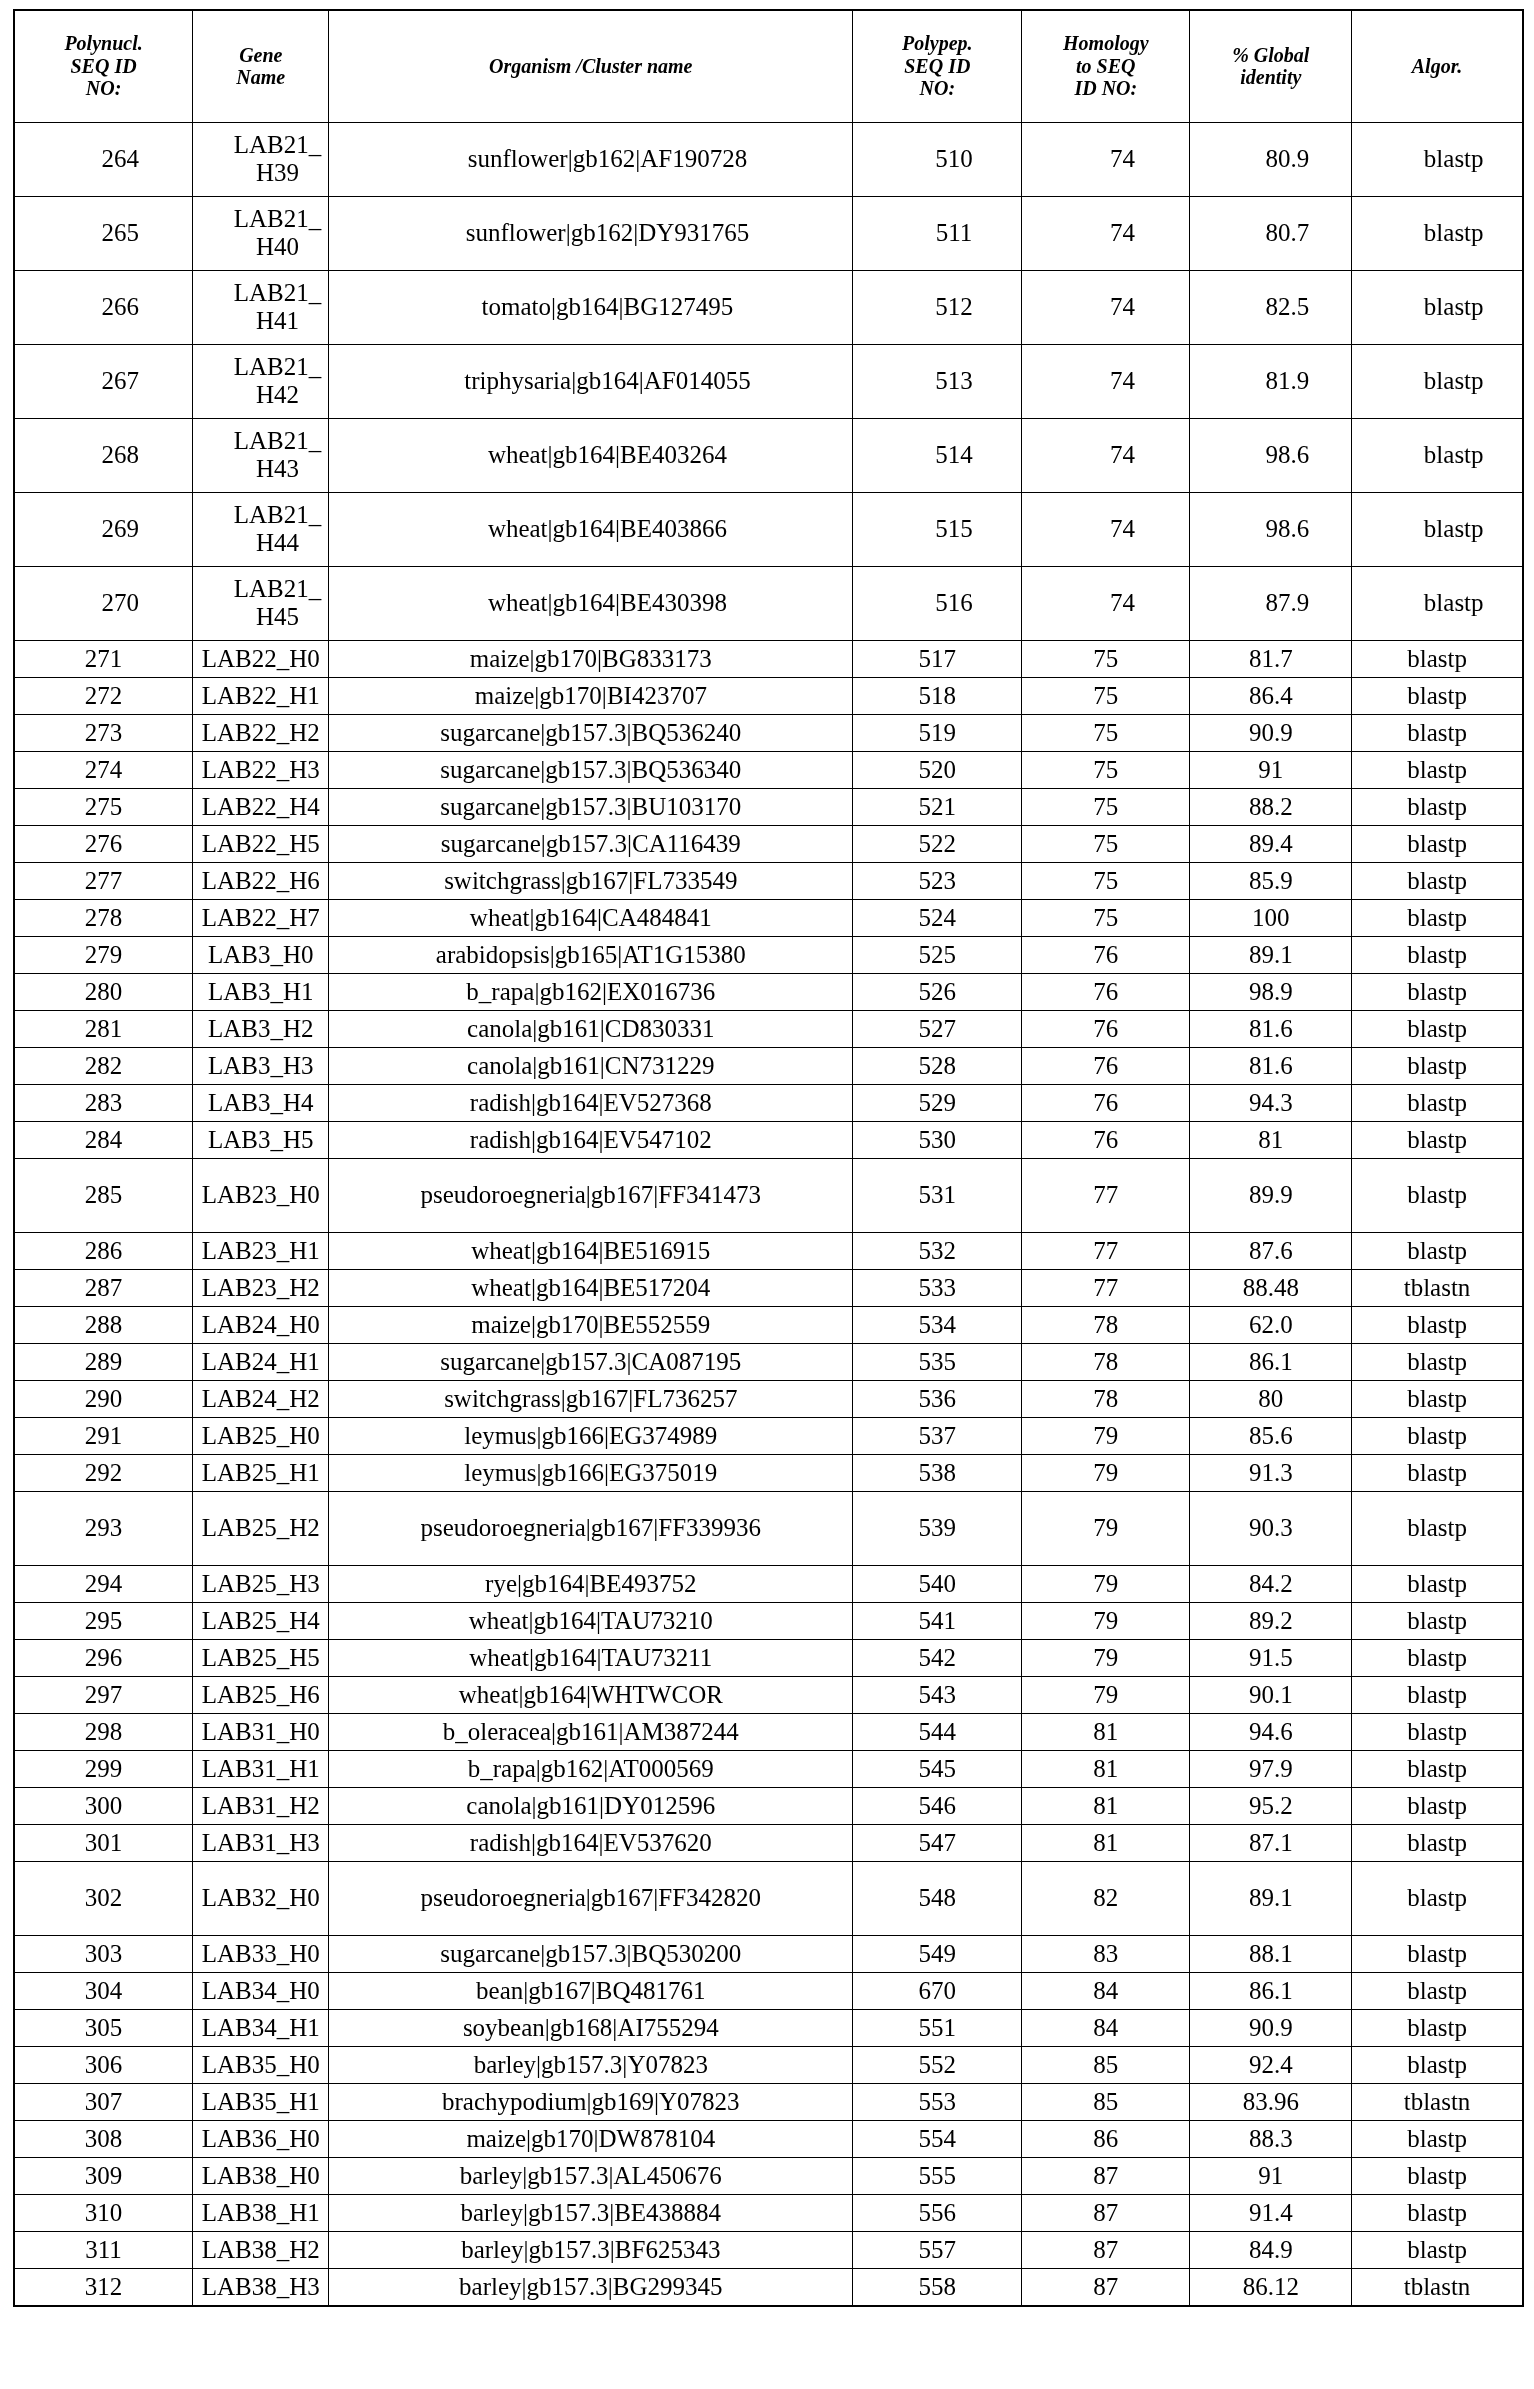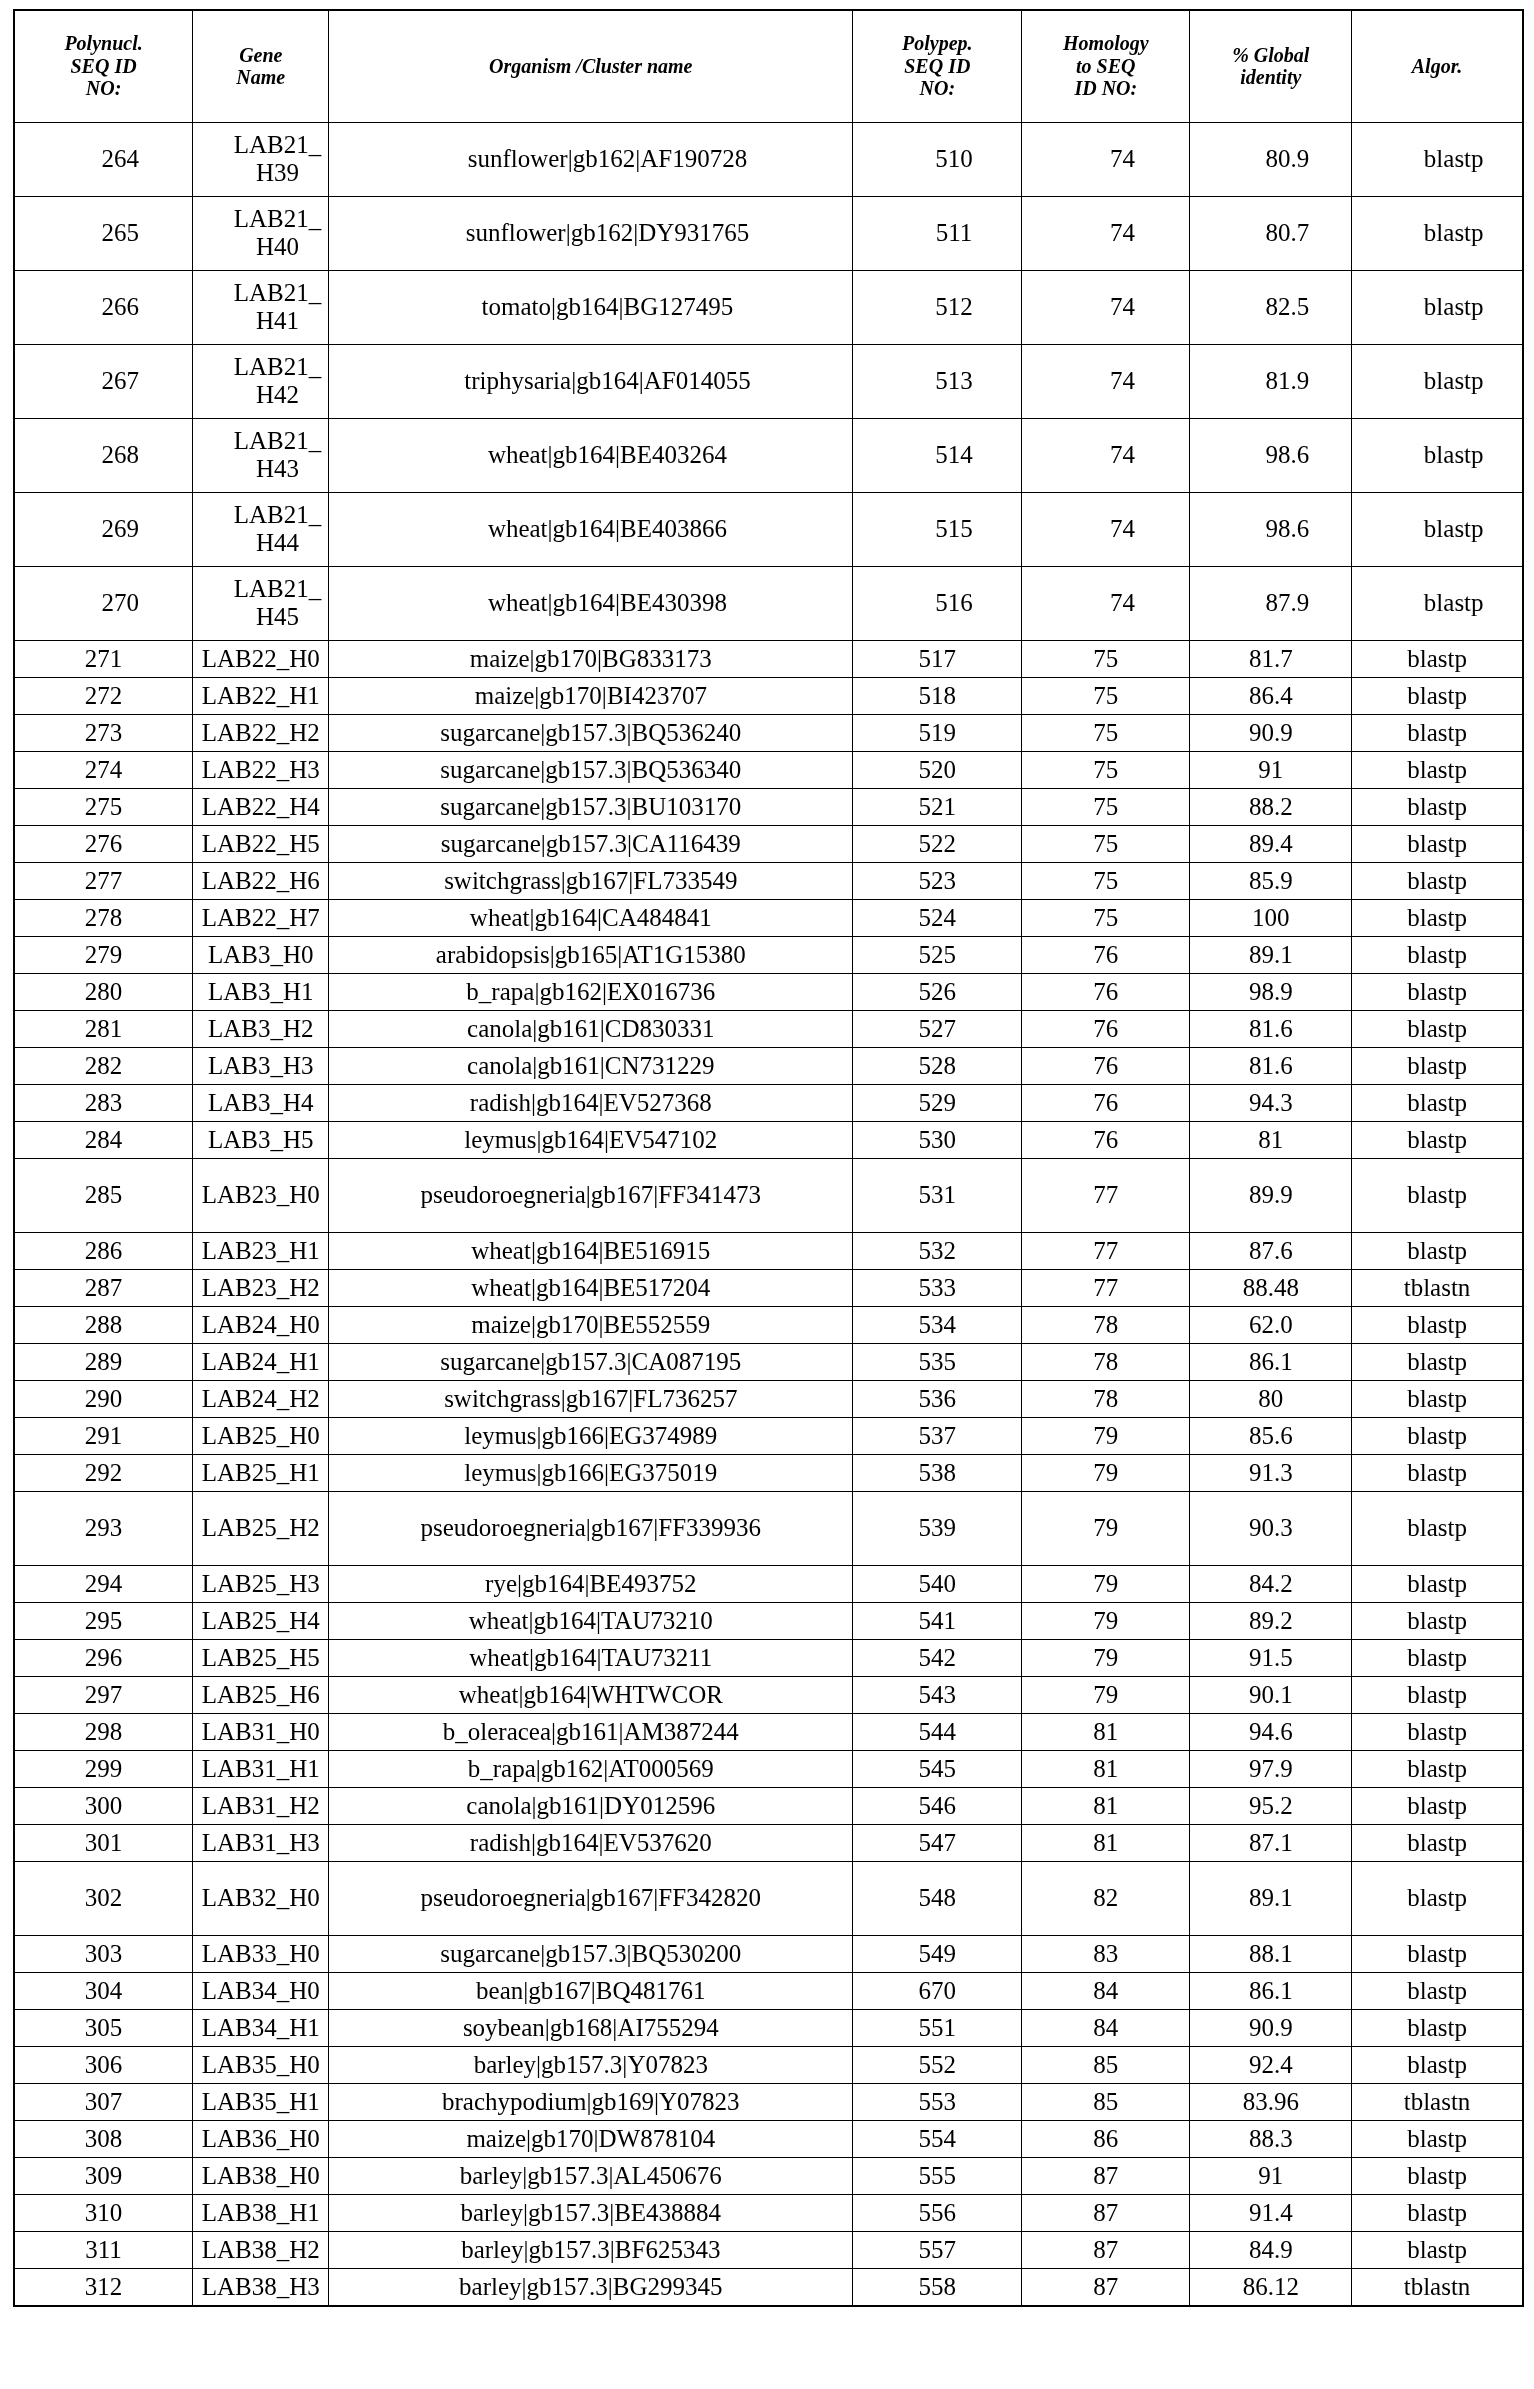--- a/index.html
+++ b/index.html
@@ -290,21 +290,21 @@
           <td class="nowrap">LAB3_H4</td>
           <td class="nowrap">radish|gb164|EV527368</td>
           <td class="nowrap">529</td>
           <td class="nowrap">76</td>
           <td class="nowrap">94.3</td>
           <td class="nowrap">blastp</td>
         </tr>
         <tr class="compact">
           <td class="nowrap">284</td>
           <td class="nowrap">LAB3_H5</td>
-          <td class="nowrap">leymus|gb164|EV547102</td>
+          <td class="nowrap">radish|gb164|EV547102</td>
           <td class="nowrap">530</td>
           <td class="nowrap">76</td>
           <td class="nowrap">81</td>
           <td class="nowrap">blastp</td>
         </tr>
         <tr class="tall2">
           <td class="nowrap">285</td>
           <td class="nowrap">LAB23_H0</td>
           <td class="wrap">pseudoroegneria|gb167|FF341473</td>
           <td class="nowrap">531</td>

